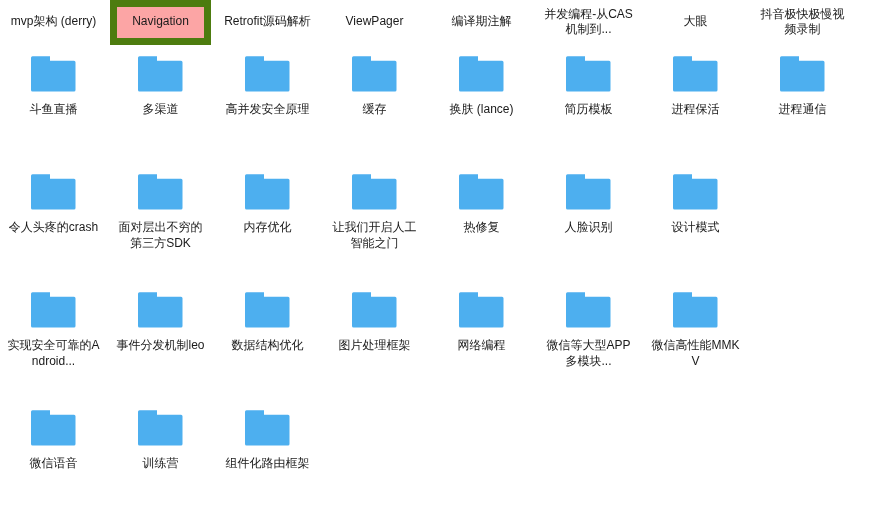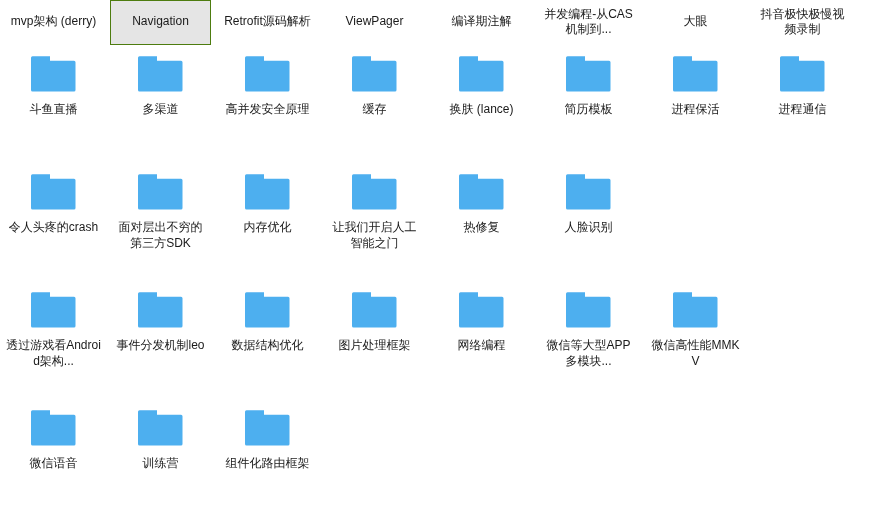--- a/index.html
+++ b/index.html
@@ -42,22 +42,22 @@
     display: flex;
     flex-direction: column;
     align-items: center;
     justify-content: flex-start;
     position: relative;
     padding-top: 0;
     flex: 0 0 107px;
   }
 
   .file-item.selected .item-hit {
-    background: #e5e5e5;
-    border: 1px solid #4d7c0f;
+    background: #fca5a5;
+    border: 7px solid #4d7c0f;
   }
 
   .item-hit {
     width: 101px;
     box-sizing: border-box;
     display: flex;
     flex-direction: column;
     align-items: center;
     border: 1px solid transparent;
   }
@@ -252,28 +252,36 @@
         </div>
       </div>
       <div class="file-item">
         <div class="item-hit">
           <svg class="folder-icon" viewBox="0 0 46 40">
             <path d="M1.5 3.2 h17.5 v4.6 h24 a1.5 1.5 0 0 1 1.5 1.5 v27.6 a1.5 1.5 0 0 1 -1.5 1.5 h-41.5 a1.5 1.5 0 0 1 -1.5 -1.5 v-32.2 a1.5 1.5 0 0 1 1.5 -1.5 z" fill="#4dafef"></path>
           </svg>
           <div class="item-label">人脸识别</div>
         </div>
       </div>
+      <div class="file-item">
+        <div class="item-hit">
+          <svg class="folder-icon" viewBox="0 0 46 40">
+            <path d="M1.5 3.2 h17.5 v4.6 h24 a1.5 1.5 0 0 1 1.5 1.5 v27.6 a1.5 1.5 0 0 1 -1.5 1.5 h-41.5 a1.5 1.5 0 0 1 -1.5 -1.5 v-32.2 a1.5 1.5 0 0 1 1.5 -1.5 z" fill="#4dafef"></path>
+          </svg>
+          <div class="item-label">设计模式</div>
+        </div>
+      </div>
     </div>
     <div class="grid-row full">
       <div class="file-item">
         <div class="item-hit">
           <svg class="folder-icon" viewBox="0 0 46 40">
             <path d="M1.5 3.2 h17.5 v4.6 h24 a1.5 1.5 0 0 1 1.5 1.5 v27.6 a1.5 1.5 0 0 1 -1.5 1.5 h-41.5 a1.5 1.5 0 0 1 -1.5 -1.5 v-32.2 a1.5 1.5 0 0 1 1.5 -1.5 z" fill="#4dafef"></path>
           </svg>
-          <div class="item-label">透过游戏看Android架构...</div>
+          <div class="item-label">实现安全可靠的Android...</div>
         </div>
       </div>
       <div class="file-item">
         <div class="item-hit">
           <svg class="folder-icon" viewBox="0 0 46 40">
             <path d="M1.5 3.2 h17.5 v4.6 h24 a1.5 1.5 0 0 1 1.5 1.5 v27.6 a1.5 1.5 0 0 1 -1.5 1.5 h-41.5 a1.5 1.5 0 0 1 -1.5 -1.5 v-32.2 a1.5 1.5 0 0 1 1.5 -1.5 z" fill="#4dafef"></path>
           </svg>
           <div class="item-label">事件分发机制leo</div>
         </div>
       </div>

